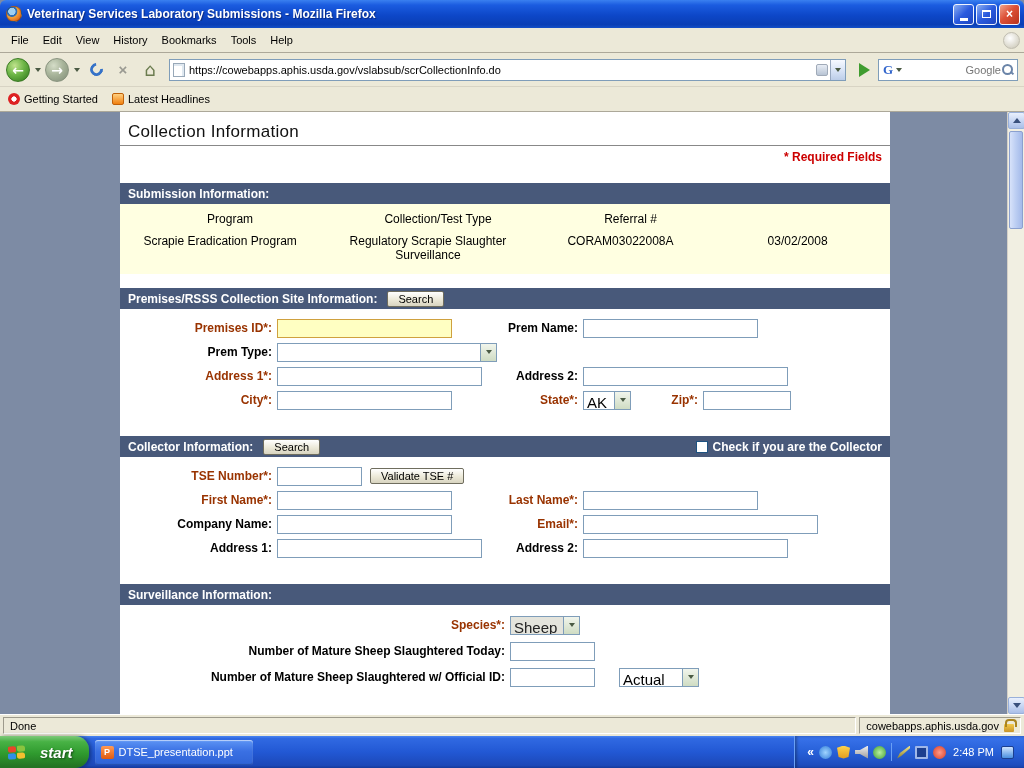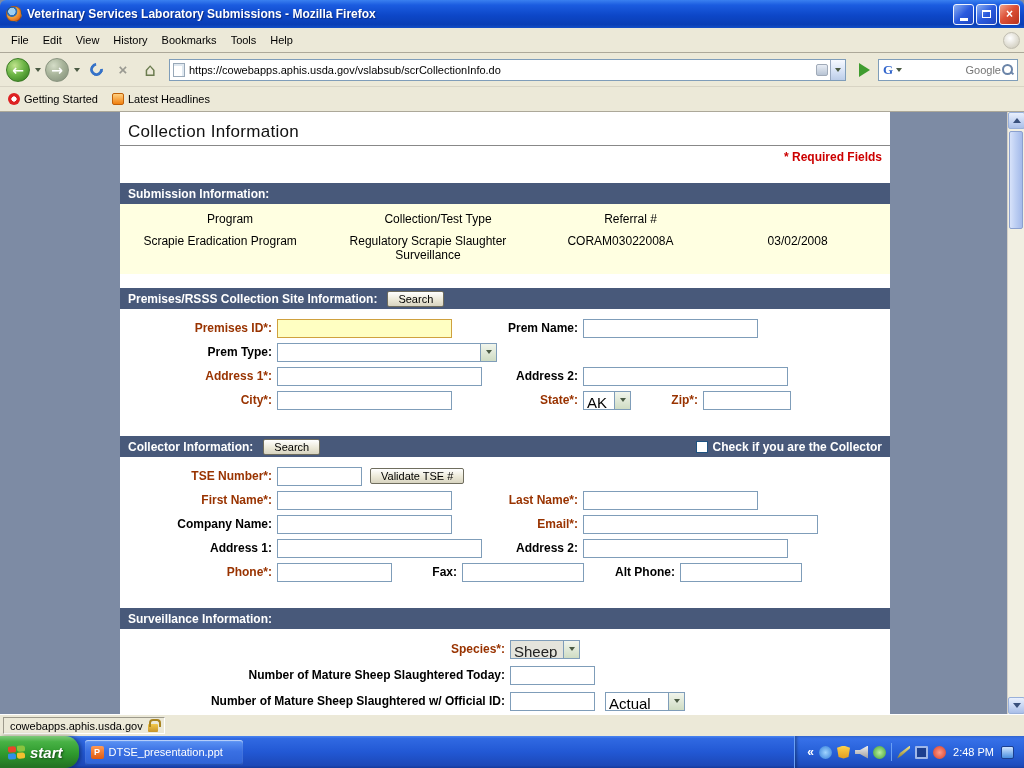--- a/index.html
+++ b/index.html
@@ -114,21 +114,21 @@
   .statusbar { height:22px; background:#ece9d8; border-top:1px solid #fff; display:flex; align-items:center; padding:1px 3px; gap:3px; flex:0 0 auto; }
   .panel { border:1px solid; border-color:#9d9a8c #ffffff #ffffff #9d9a8c; padding:1px 6px; font-size:11px; color:#000; height:17px; display:flex; align-items:center; gap:5px; }
   .panel.grow { flex:1; }
   .lock { position:relative; width:10px; height:8px; background:linear-gradient(#f2c94c,#c8952a); border-radius:1px; margin-top:4px; }
   .lock::before { content:""; position:absolute; left:1px; top:-5px; width:8px; height:6px;
     border:2px solid #a98420; border-bottom:none; border-radius:4px 4px 0 0; }
 
   
   .taskbar { height:32px; flex:0 0 auto; display:flex; align-items:stretch;
     background:linear-gradient(180deg,#4a85f0 0%,#3069e2 8%,#2258d4 50%,#1c48b8 92%,#15399a 100%); }
-  .startbtn { height:32px; padding:0 16px 0 8px; display:flex; align-items:center; gap:5px;
+  .startbtn { height:32px; padding:0 16px 0 8px; display:flex; align-items:center; gap:15px;
     background:linear-gradient(180deg,#7ec97a 0%,#48b245 18%,#2f9a2e 55%,#247423 95%);
     border-radius:0 14px 14px 0; box-shadow:2px 0 4px rgba(0,0,0,.4); }
   .winflag { display:grid; grid-template-columns:8px 8px; grid-template-rows:6px 6px; gap:1px; transform:skewY(-6deg); }
   .winflag i { border-radius:1px 3px 1px 3px; }
   .wf1 { background:#e8452a; } .wf2 { background:#8ac43f; } .wf3 { background:#2f8fe8; } .wf4 { background:#f5c02f; }
   .startlabel { color:#fff; font:bold italic 15px "Liberation Sans",sans-serif; text-shadow:1px 1px 2px #1a4a1a; }
   .tasks { display:flex; gap:4px; padding:0 6px; align-items:center; flex:1; }
   .task { height:25px; width:158px; border-radius:3px; padding:0 6px; display:flex; align-items:center; gap:5px;
     color:#fff; font-size:11px; white-space:nowrap; overflow:hidden; }
   .task.inactive { background:linear-gradient(#5d95f5,#3a70e3 45%,#2f63d6); box-shadow:inset 0 1px 1px rgba(255,255,255,.6), inset 0 -1px 1px rgba(0,0,0,.2); }
@@ -322,28 +322,20 @@
           <input class="ti" style="width: 175px;">
           <span class="lab req" style="width:131px">Email*:</span>
           <input class="ti" style="width: 235px;">
         </div>
         <div class="frow">
           <span class="lab" style="width:157px">Address 1:</span>
           <input class="ti" style="width: 205px;">
           <span class="lab" style="width:101px">Address 2:</span>
           <input class="ti" style="width: 205px;">
         </div>
-        <div class="frow">
-          <span class="lab req" style="width:157px">Phone*:</span>
-          <input class="ti" style="width: 115px;">
-          <span class="lab" style="width:70px">Fax:</span>
-          <input class="ti" style="width: 122px;">
-          <span class="lab" style="width:96px">Alt Phone:</span>
-          <input class="ti" style="width: 122px;">
-        </div>
       </div>
 
       <div class="sec-header mt">
         <span>Surveillance Information:</span>
       </div>
       <div class="secbody">
         <div class="frow" style="height:26px">
           <span class="lab req" style="width:390px">Species*:</span>
           <span class="sel dis" style="width:70px">
             <span class="sv">Sheep</span>
@@ -352,21 +344,21 @@
               </span>
           </span>
         </div>
         <div class="frow" style="height:26px">
           <span class="lab" style="width:390px">Number of Mature Sheep Slaughtered Today:</span>
           <input class="ti" style="width: 85px;">
         </div>
         <div class="frow" style="height:26px">
           <span class="lab" style="width:390px">Number of Mature Sheep Slaughtered w/ Official ID:</span>
           <input class="ti" style="width: 85px;">
-          <span class="sel" style="width:80px;margin-left:10px">
+          <span class="sel" style="width:80px;margin-left:24px">
             <span class="sv">Actual</span>
             <span class="sa">
                 <i class="tri-dn"></i>
               </span>
           </span>
         </div>
       </div>
     </div>
 
     <div class="vscroll">
@@ -374,20 +366,23 @@
           <i class="tri-up-b"></i>
         </span>
       <span class="sthumb"></span>
       <span class="sbtn dn">
           <i class="tri-dn-b"></i>
         </span>
     </div>
   </div>
 
   <div class="statusbar">
+    <span class="panel grow">
+      <span>Done</span>
+    </span>
     <span class="panel">
       <span>cowebapps.aphis.usda.gov</span>
       <span class="lock"></span>
     </span>
   </div>
 
   <div class="taskbar">
     <div class="startbtn">
       <span class="winflag">
           <i class="wf1"></i>

